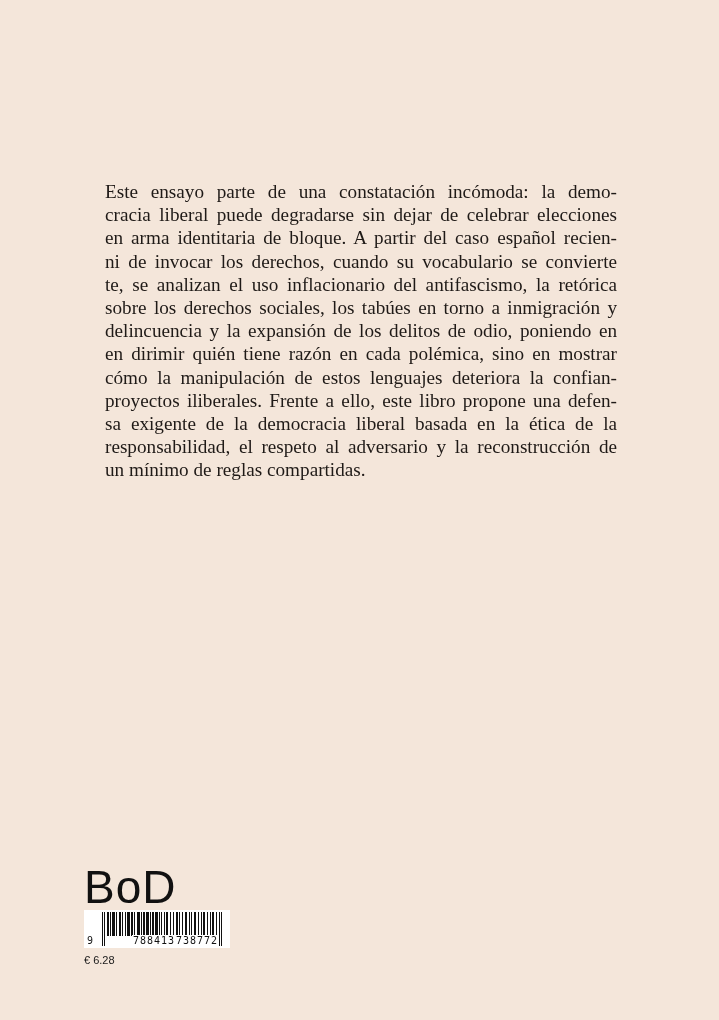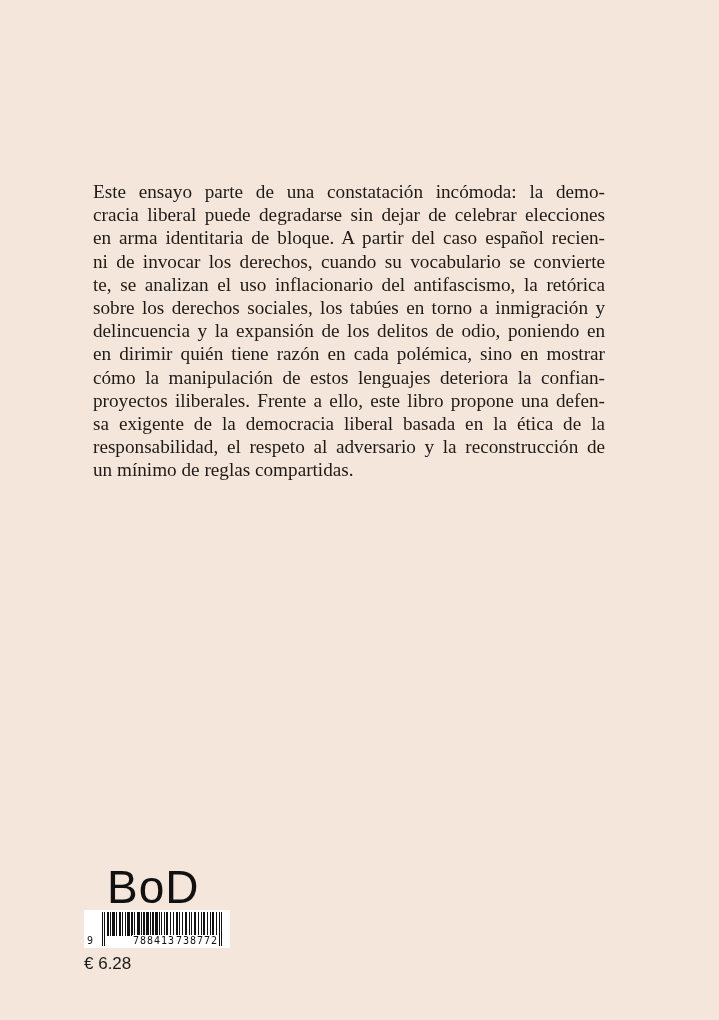--- a/index.html
+++ b/index.html
@@ -4,21 +4,21 @@
   <style>
     html, body { margin: 0; padding: 0; }
     body {
       width: 719px; height: 1020px;
       background: #f4e6da;
       position: relative; overflow: hidden;
       font-family: "DejaVu Serif", "Liberation Serif", serif;
     }
     .blurb {
       position: absolute;
-      left: 93px; top: 180px;
+      left: 105px; top: 180px;
       width: 512px;
       font-family: "Liberation Serif", "DejaVu Serif", serif;
       font-size: 19.2px;
       line-height: 23.2px;
       color: #1f1a17;
       text-align: justify;
     }
     .blurb span.line {
       display: block;
       text-align: justify;
@@ -28,21 +28,20 @@
     .blurb span.line.last { text-align-last: left; }
     .logo {
       position: absolute;
       left: 84px; top: 864px;
       font-family: "Liberation Sans", "DejaVu Sans", sans-serif;
       font-size: 46px;
       font-weight: 400;
       letter-spacing: 1px;
       color: #111;
       line-height: 46px;
-      margin-left: 23px;
     }
     .barcode-box {
       position: absolute;
       left: 84px; top: 910px;
       width: 146px; height: 38px;
       background: #ffffff;
     }
     .bars {
       position: absolute;
       left: 18px; top: 2px;
@@ -56,21 +55,21 @@
       background: #fff;
       line-height: 11px;
     }
     .digit-lead { left: 3px; top: 25px; }
     .digits.left { left: 48px; top: 25px; letter-spacing: 1px; padding: 0 1px; }
     .digits.right { left: 91px; top: 25px; letter-spacing: 1px; padding: 0 1px; }
     .price {
       position: absolute;
       left: 84px; top: 954px;
       font-family: "Liberation Sans", "DejaVu Sans", sans-serif;
-      font-size: 17px;
+      font-size: 11px;
       color: #1a1a1a;
     }
   </style>
 </head>
 <body>
 
 <div class="blurb">
   <span class="line">Este ensayo parte de una constatación incómoda: la demo-</span>
   <span class="line">cracia liberal puede degradarse sin dejar de celebrar elecciones</span>
   <span class="line">en arma identitaria de bloque. A partir del caso español recien-</span>

